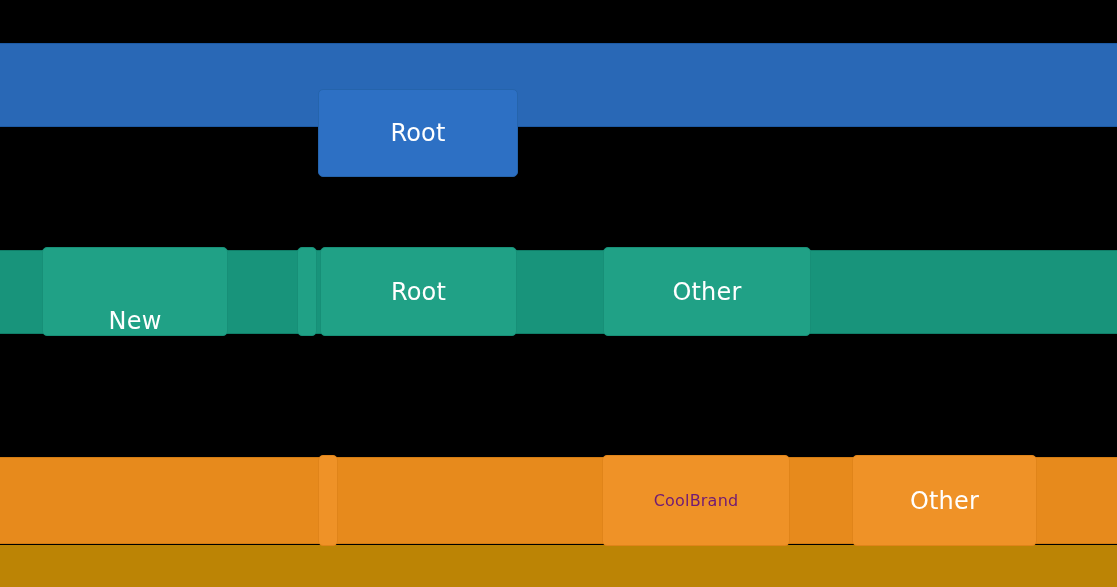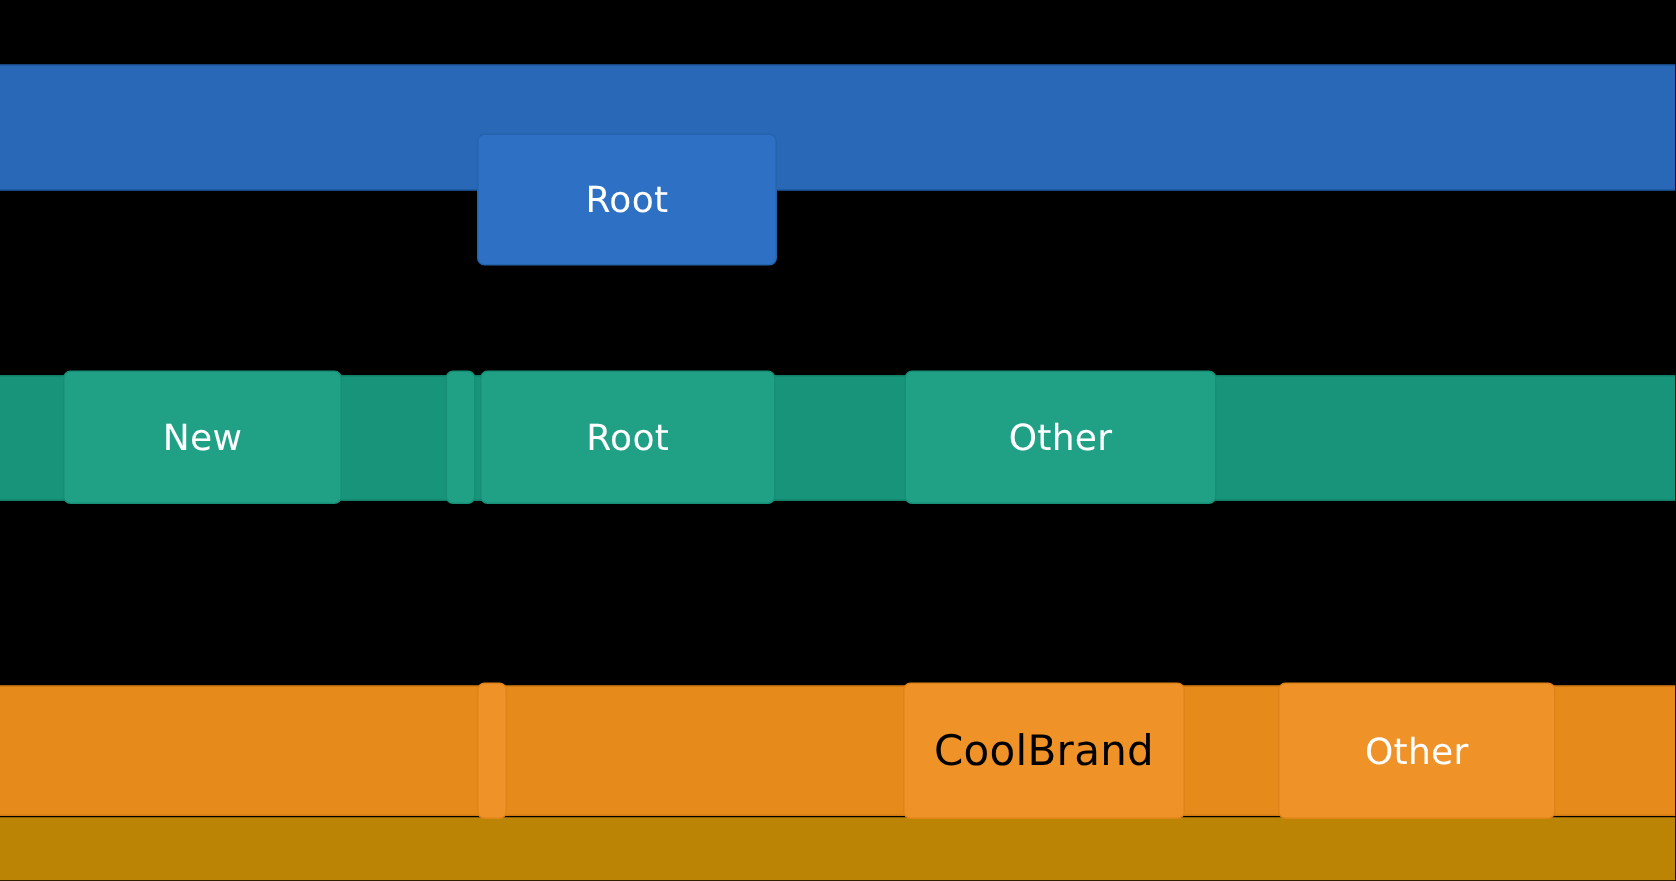--- a/index.html
+++ b/index.html
@@ -43,30 +43,30 @@
 <body>
 
 <div class="chart" id="chart-root" style="width: 1117px; height: 587px; background: rgb(0, 0, 0);">
     <div class="track" style="left: 0px; top: 43px; width: 1117px; height: 84px; background: rgb(41, 104, 182); border-top-color: rgb(29, 90, 164); border-bottom-color: rgb(29, 90, 164);"></div>
     <div class="track" style="left: 0px; top: 250px; width: 1117px; height: 84px; background: rgb(24, 148, 123); border-top-color: rgb(16, 126, 104); border-bottom-color: rgb(16, 126, 104);"></div>
     <div class="track" style="left: 0px; top: 457px; width: 1117px; height: 87px; background: rgb(231, 138, 28); border-top-color: rgb(211, 124, 18); border-bottom-color: rgb(211, 124, 18);"></div>
     <div class="track" style="left: 0px; top: 545px; width: 1117px; height: 42px; background: rgb(188, 132, 5); border-top-color: rgb(188, 132, 5); border-bottom-color: rgb(188, 132, 5);"></div>
     <div class="node" style="left: 318px; top: 41px; width: 200px; height: 88px; background: rgb(45, 112, 196); border-color: rgb(37, 100, 172); margin-top: 48px;">
       <span class="node-label" style="color: rgb(255, 255, 255); font-size: 24px;">Root</span>
     </div>
-    <div class="node" style="left: 42px; top: 247px; width: 186px; height: 89px; background: rgb(32, 161, 134); border-color: rgb(23, 143, 119);">
+    <div class="node" style="left: 42px; top: 247px; width: 186px; height: 89px; background: rgb(32, 161, 134); border-color: rgb(23, 143, 119); align-items: flex-end;">
       <span class="node-label" style="color: rgb(255, 255, 255); font-size: 24px;">New</span>
     </div>
     <div class="node" style="left: 297px; top: 247px; width: 20px; height: 89px; background: rgb(32, 161, 134); border-color: rgb(23, 143, 119);"></div>
     <div class="node" style="left: 320px; top: 247px; width: 197px; height: 89px; background: rgb(32, 161, 134); border-color: rgb(23, 143, 119);">
       <span class="node-label" style="color: rgb(255, 255, 255); font-size: 24px;">Root</span>
     </div>
     <div class="node" style="left: 603px; top: 247px; width: 208px; height: 89px; background: rgb(32, 161, 134); border-color: rgb(23, 143, 119);">
       <span class="node-label" style="color: rgb(255, 255, 255); font-size: 24px;">Other</span>
     </div>
     <div class="node" style="left: 318px; top: 455px; width: 20px; height: 91px; background: rgb(239, 146, 39); border-color: rgb(224, 132, 25);"></div>
     <div class="node" style="left: 602px; top: 455px; width: 188px; height: 91px; background: rgb(239, 146, 39); border-color: rgb(224, 132, 25);">
-      <span class="node-label" style="color: #000000; font-size: 28px;">CoolBrand</span>
+      <span class="node-label" style="color: #701a75; font-size: 16px;">CoolBrand</span>
     </div>
     <div class="node" style="left: 852px; top: 455px; width: 185px; height: 91px; background: rgb(239, 146, 39); border-color: rgb(224, 132, 25);">
       <span class="node-label" style="color: rgb(255, 255, 255); font-size: 24px;">Other</span>
     </div>
   </div>
 
 </body></html>

